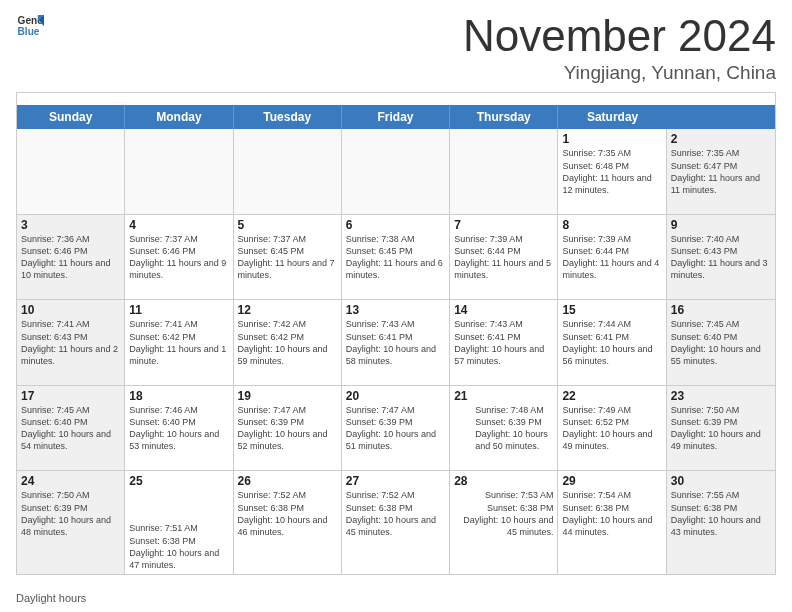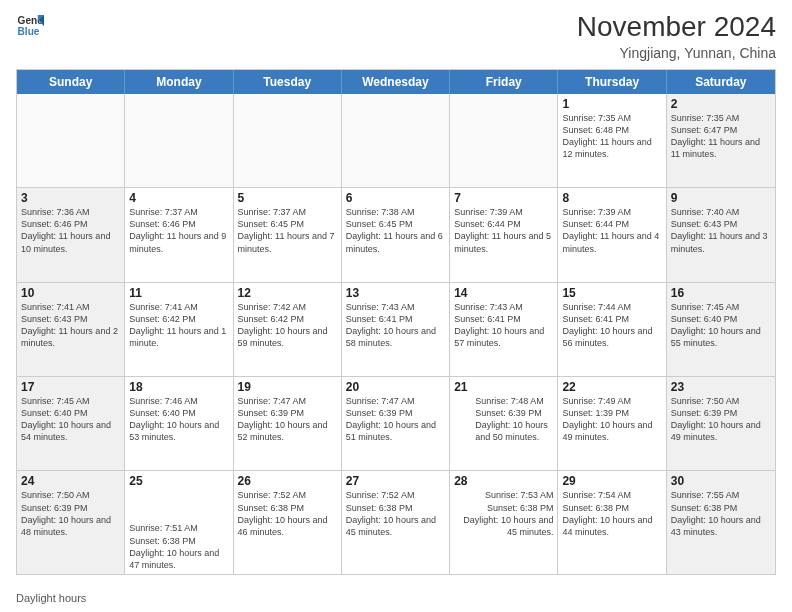--- a/index.html
+++ b/index.html
@@ -29,40 +29,41 @@
       gap: 4px;
     }
     .logo-icon {
       width: 28px;
       height: 28px;
     }
     .title-block {
       text-align: right;
     }
     .month-title {
-      font-size: 28px;
+      font-size: 44px;
       font-weight: normal;
       color: #333;
       line-height: 1.1;
     }
     .subtitle {
-      font-size: 14px;
+      font-size: 19px;
       color: #555;
       margin-top: 2px;
     }
     .calendar {
       flex: 1;
       display: flex;
       flex-direction: column;
       border: 1px solid #ccc;
     }
     .cal-header {
       display: grid;
       grid-template-columns: repeat(7, 1fr);
       background: #3a7abf;
+      margin-top: 12px;
     }
     .cal-header-cell {
       color: #fff;
       font-size: 12px;
       font-weight: bold;
       padding: 5px 4px;
       text-align: center;
       border-right: 1px solid #5a9ad5;
     }
     .cal-header-cell:last-child { border-right: none; }
@@ -126,21 +127,20 @@
       <div class="month-title">November 2024</div>
       <div class="subtitle">Yingjiang, Yunnan, China</div>
     </div>
   </div>
 
   <div class="calendar">
     <div class="cal-header">
     <div class="cal-header-cell">Sunday</div>
         <div class="cal-header-cell">Monday</div>
         <div class="cal-header-cell">Tuesday</div>
-        <div class="cal-header-cell">Wednesday</div>
         <div class="cal-header-cell">Friday</div>
         <div class="cal-header-cell">Thursday</div>
         <div class="cal-header-cell">Saturday</div>
       </div>
     <div class="cal-body">
     <div class="cal-row">
           <div class="cal-cell empty"></div>
           <div class="cal-cell empty"></div>
           <div class="cal-cell empty"></div>
           <div class="cal-cell empty"></div>
@@ -273,21 +273,21 @@
           </div>
           <div class="cal-cell">
             <div class="day-num">21</div>
             <div class="day-detail" style="white-space: pre-line; margin-left: 21px;">Sunrise: 7:48 AM
 Sunset: 6:39 PM
 Daylight: 10 hours and 50 minutes.</div>
           </div>
           <div class="cal-cell">
             <div class="day-num">22</div>
             <div class="day-detail" style="white-space: pre-line;">Sunrise: 7:49 AM
-Sunset: 1:39 PM
+Sunset: 6:52 PM
 Daylight: 10 hours and 49 minutes.</div>
           </div>
           <div class="cal-cell shaded">
             <div class="day-num">23</div>
             <div class="day-detail" style="white-space: pre-line;">Sunrise: 7:50 AM
 Sunset: 6:39 PM
 Daylight: 10 hours and 49 minutes.</div>
           </div>
         </div>
         <div class="cal-row">

